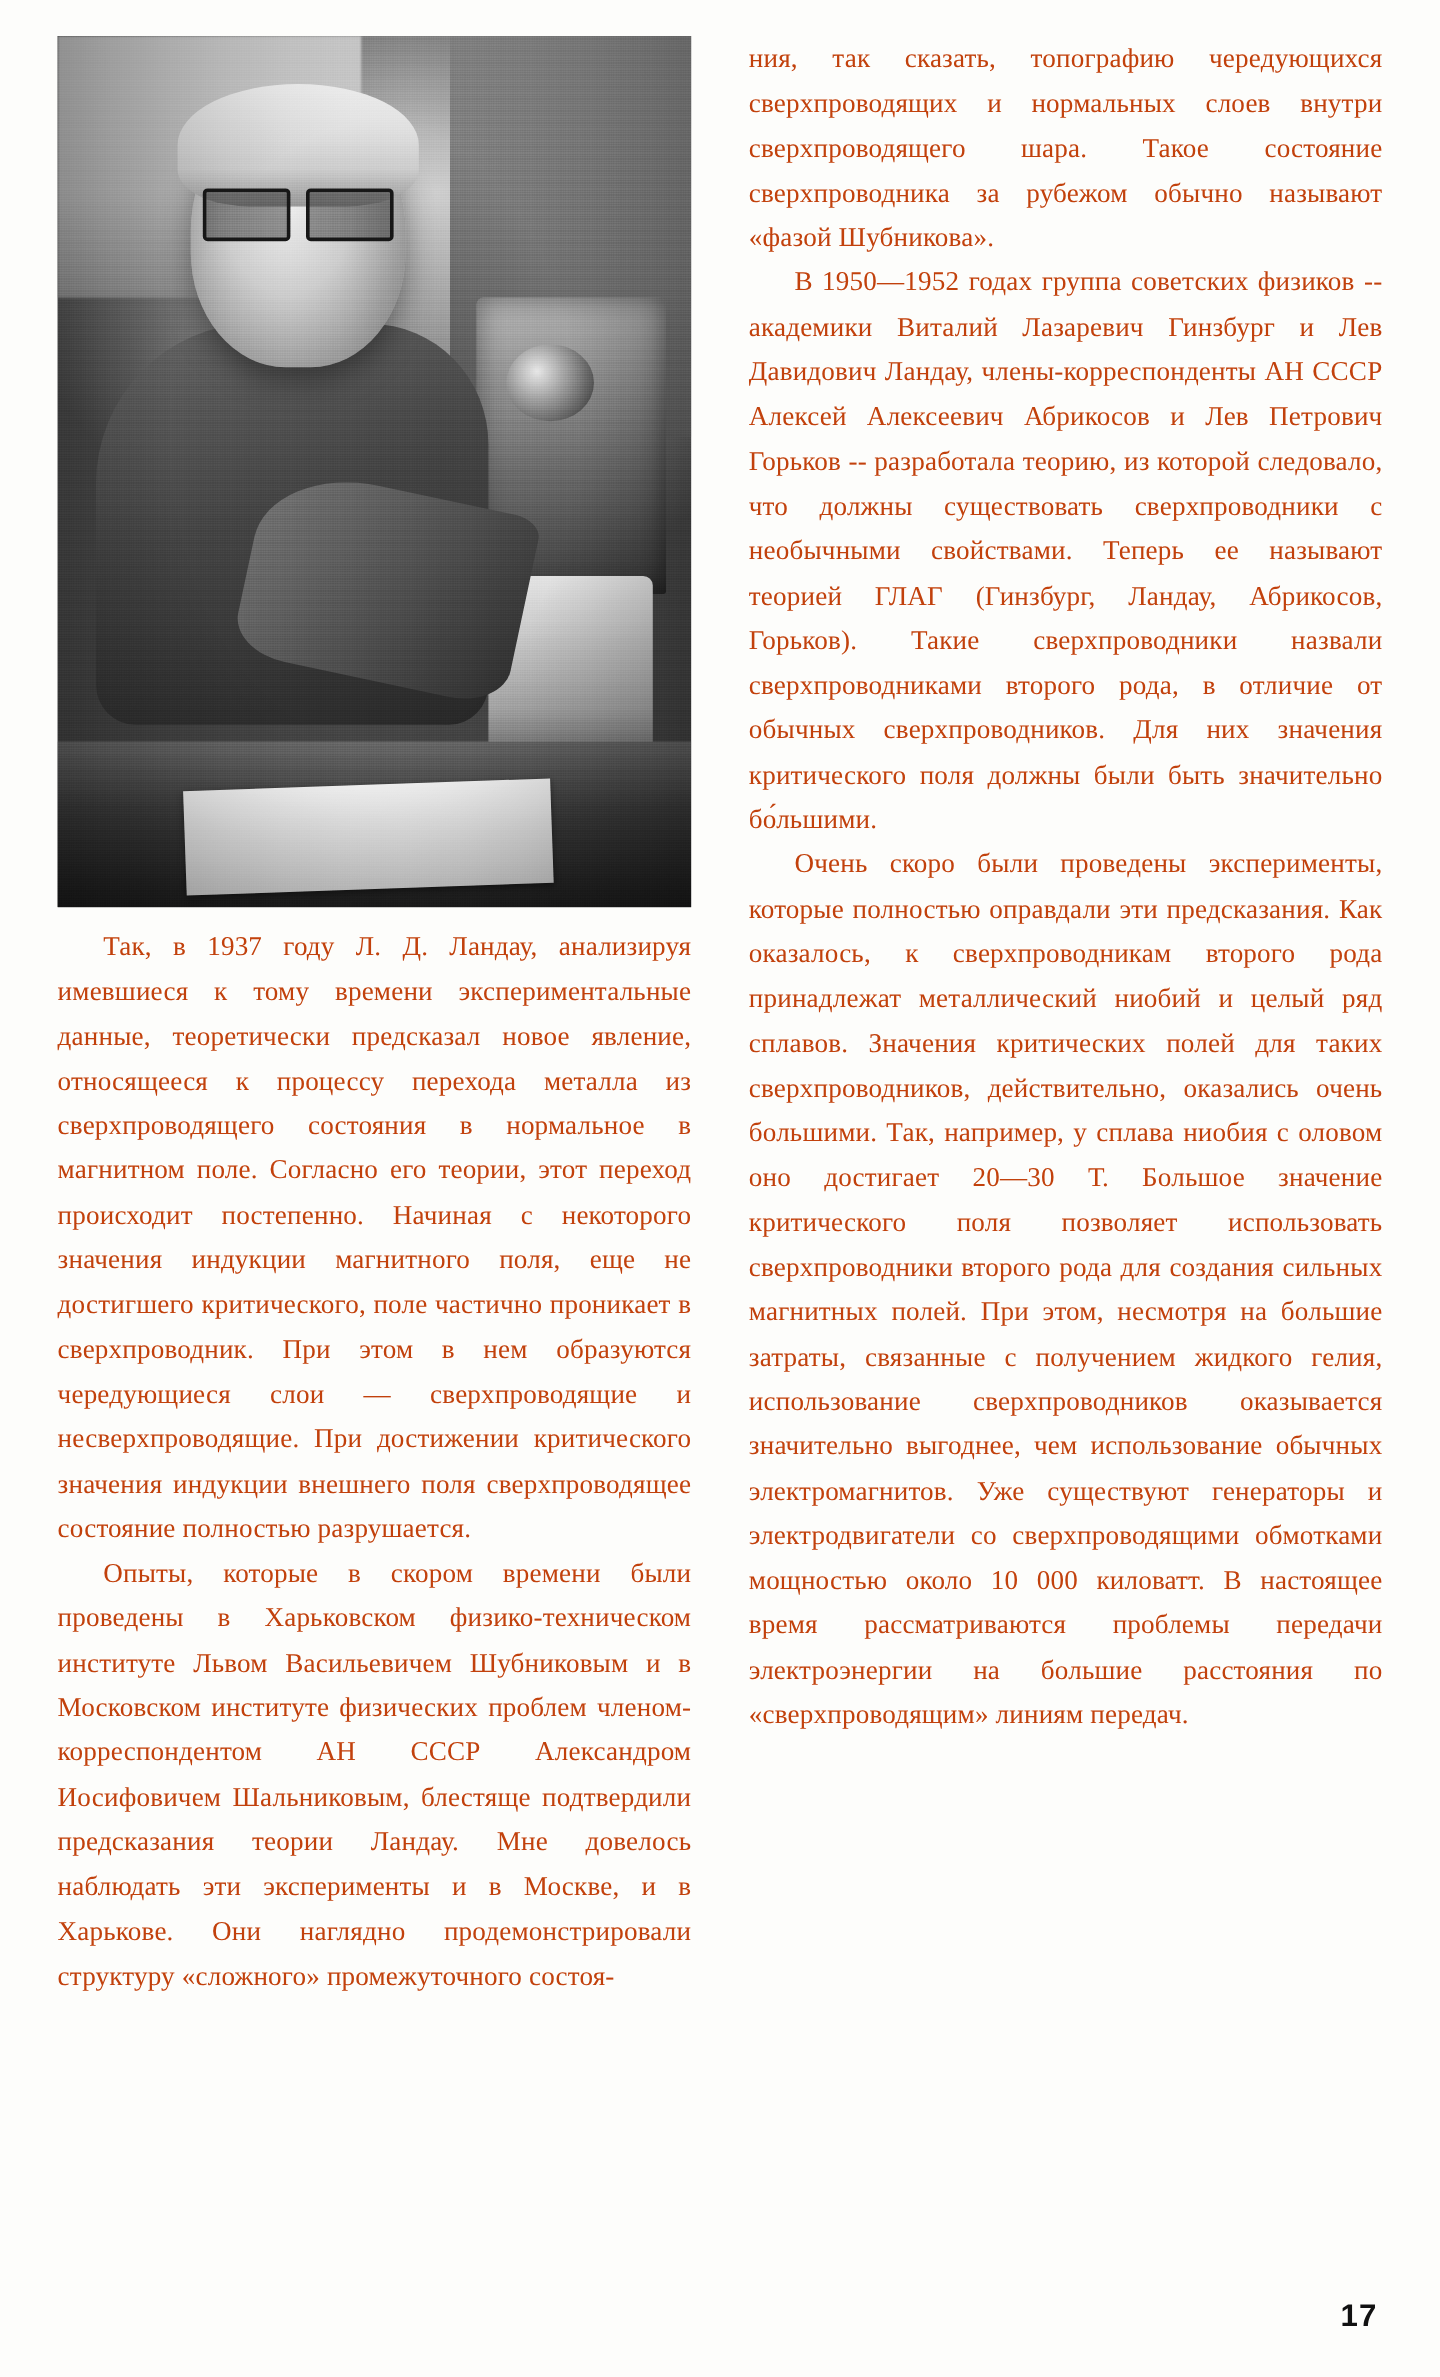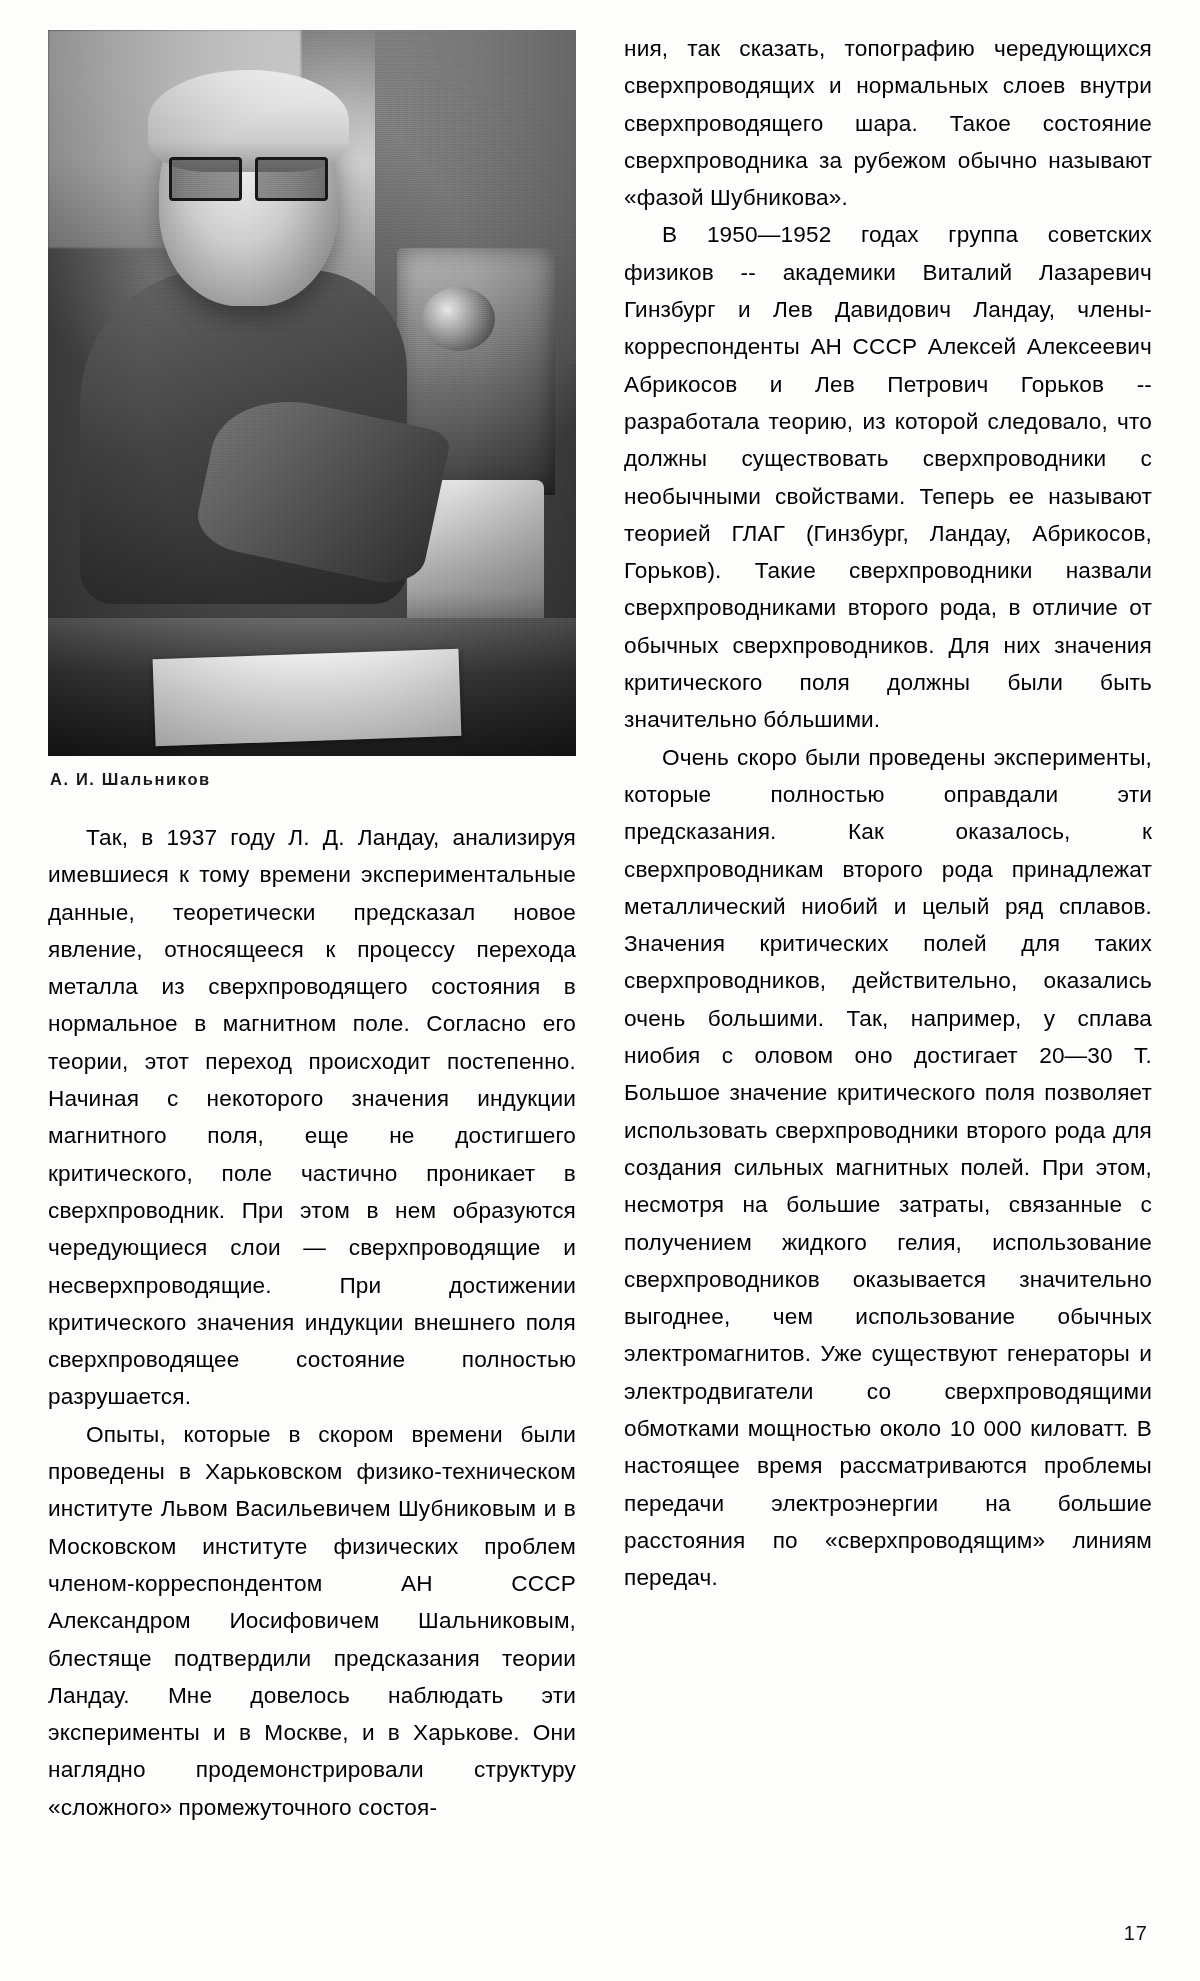--- a/index.html
+++ b/index.html
@@ -166,36 +166,37 @@
     font-weight: 700;
     color: #1a1a1a;
     margin: 14px 0 30px 2px;
   }
   p.body-text {
     margin: 0 0 0 0;
     font-size: 22.6px;
     line-height: 37.3px;
     text-align: justify;
     text-justify: inter-word;
-    color: #000000;
+    color: #c2410c;
     letter-spacing: 0.15px;
     hyphens: manual;
+    font-family: Liberation Serif, serif;
   }
   p.body-text + p.body-text {
     margin-top: 0;
   }
   p.indent {
     text-indent: 38px;
   }
   .page-number {
     position: absolute;
     right: 52px;
     bottom: 36px;
-    font-size: 20px;
-    font-weight: 400;
+    font-size: 26px;
+    font-weight: 700;
     color: #111;
     letter-spacing: 1px;
     margin-left: 47px;
   }
 </style>
 </head>
 <body>
 
 <div class="page">
   <div class="columns">
@@ -211,21 +212,20 @@
           <div class="body"></div>
           <div class="arm"></div>
           <div class="head"></div>
           <div class="hair"></div>
           <div class="glasses"></div>
           <div class="desk"></div>
           <div class="paper"></div>
           <div class="grain"></div>
           <div class="vignette"></div>
         </div>
-        <div class="caption">А. И. Шальников</div>
       </div>
 
       <p class="body-text indent">Так, в 1937 году Л. Д. Ландау, анализируя имевшиеся к тому времени экспериментальные данные, теоретически предсказал новое явление, относящееся к процессу перехода металла из сверхпроводящего состояния в нормальное в магнитном поле. Согласно его теории, этот переход происходит постепенно. Начиная с некоторого значения индукции магнитного поля, еще не достигшего критического, поле частично проникает в сверхпроводник. При этом в нем образуются чередующиеся слои — сверхпроводящие и несверхпроводящие. При достижении критического значения индукции внешнего поля сверхпроводящее состояние полностью разрушается.</p>
       <p class="body-text indent">Опыты, которые в скором времени были проведены в Харьковском физико-техническом институте Львом Васильевичем Шубниковым и в Московском институте физических проблем членом-корреспондентом АН СССР Александром Иосифовичем Шальниковым, блестяще подтвердили предсказания теории Ландау. Мне довелось наблюдать эти эксперименты и в Москве, и в Харькове. Они наглядно продемонстрировали структуру «сложного» промежуточного состоя-</p>
     </div>
 
     <div class="col">
       <p class="body-text">ния, так сказать, топографию чередующихся сверхпроводящих и нормальных слоев внутри сверхпроводящего шара. Такое состояние сверхпроводника за рубежом обычно называют «фазой Шубникова».</p>
       <p class="body-text indent">В 1950—1952 годах группа советских физиков -- академики Виталий Лазаревич Гинзбург и Лев Давидович Ландау, члены-корреспонденты АН СССР Алексей Алексеевич Абрикосов и Лев Петрович Горьков -- разработала теорию, из которой следовало, что должны существовать сверхпроводники с необычными свойствами. Теперь ее называют теорией ГЛАГ (Гинзбург, Ландау, Абрикосов, Горьков). Такие сверхпроводники назвали сверхпроводниками второго рода, в отличие от обычных сверхпроводников. Для них значения критического поля должны были быть значительно бо́льшими.</p>
       <p class="body-text indent">Очень скоро были проведены эксперименты, которые полностью оправдали эти предсказания. Как оказалось, к сверхпроводникам второго рода принадлежат металлический ниобий и целый ряд сплавов. Значения критических полей для таких сверхпроводников, действительно, оказались очень большими. Так, например, у сплава ниобия с оловом оно достигает 20—30 Т. Большое значение критического поля позволяет использовать сверхпроводники второго рода для создания сильных магнитных полей. При этом, несмотря на большие затраты, связанные с получением жидкого гелия, использование сверхпроводников оказывается значительно выгоднее, чем использование обычных электромагнитов. Уже существуют генераторы и электродвигатели со сверхпроводящими обмотками мощностью около 10 000 киловатт. В настоящее время рассматриваются проблемы передачи электроэнергии на большие расстояния по «сверхпроводящим» линиям передач.</p>

